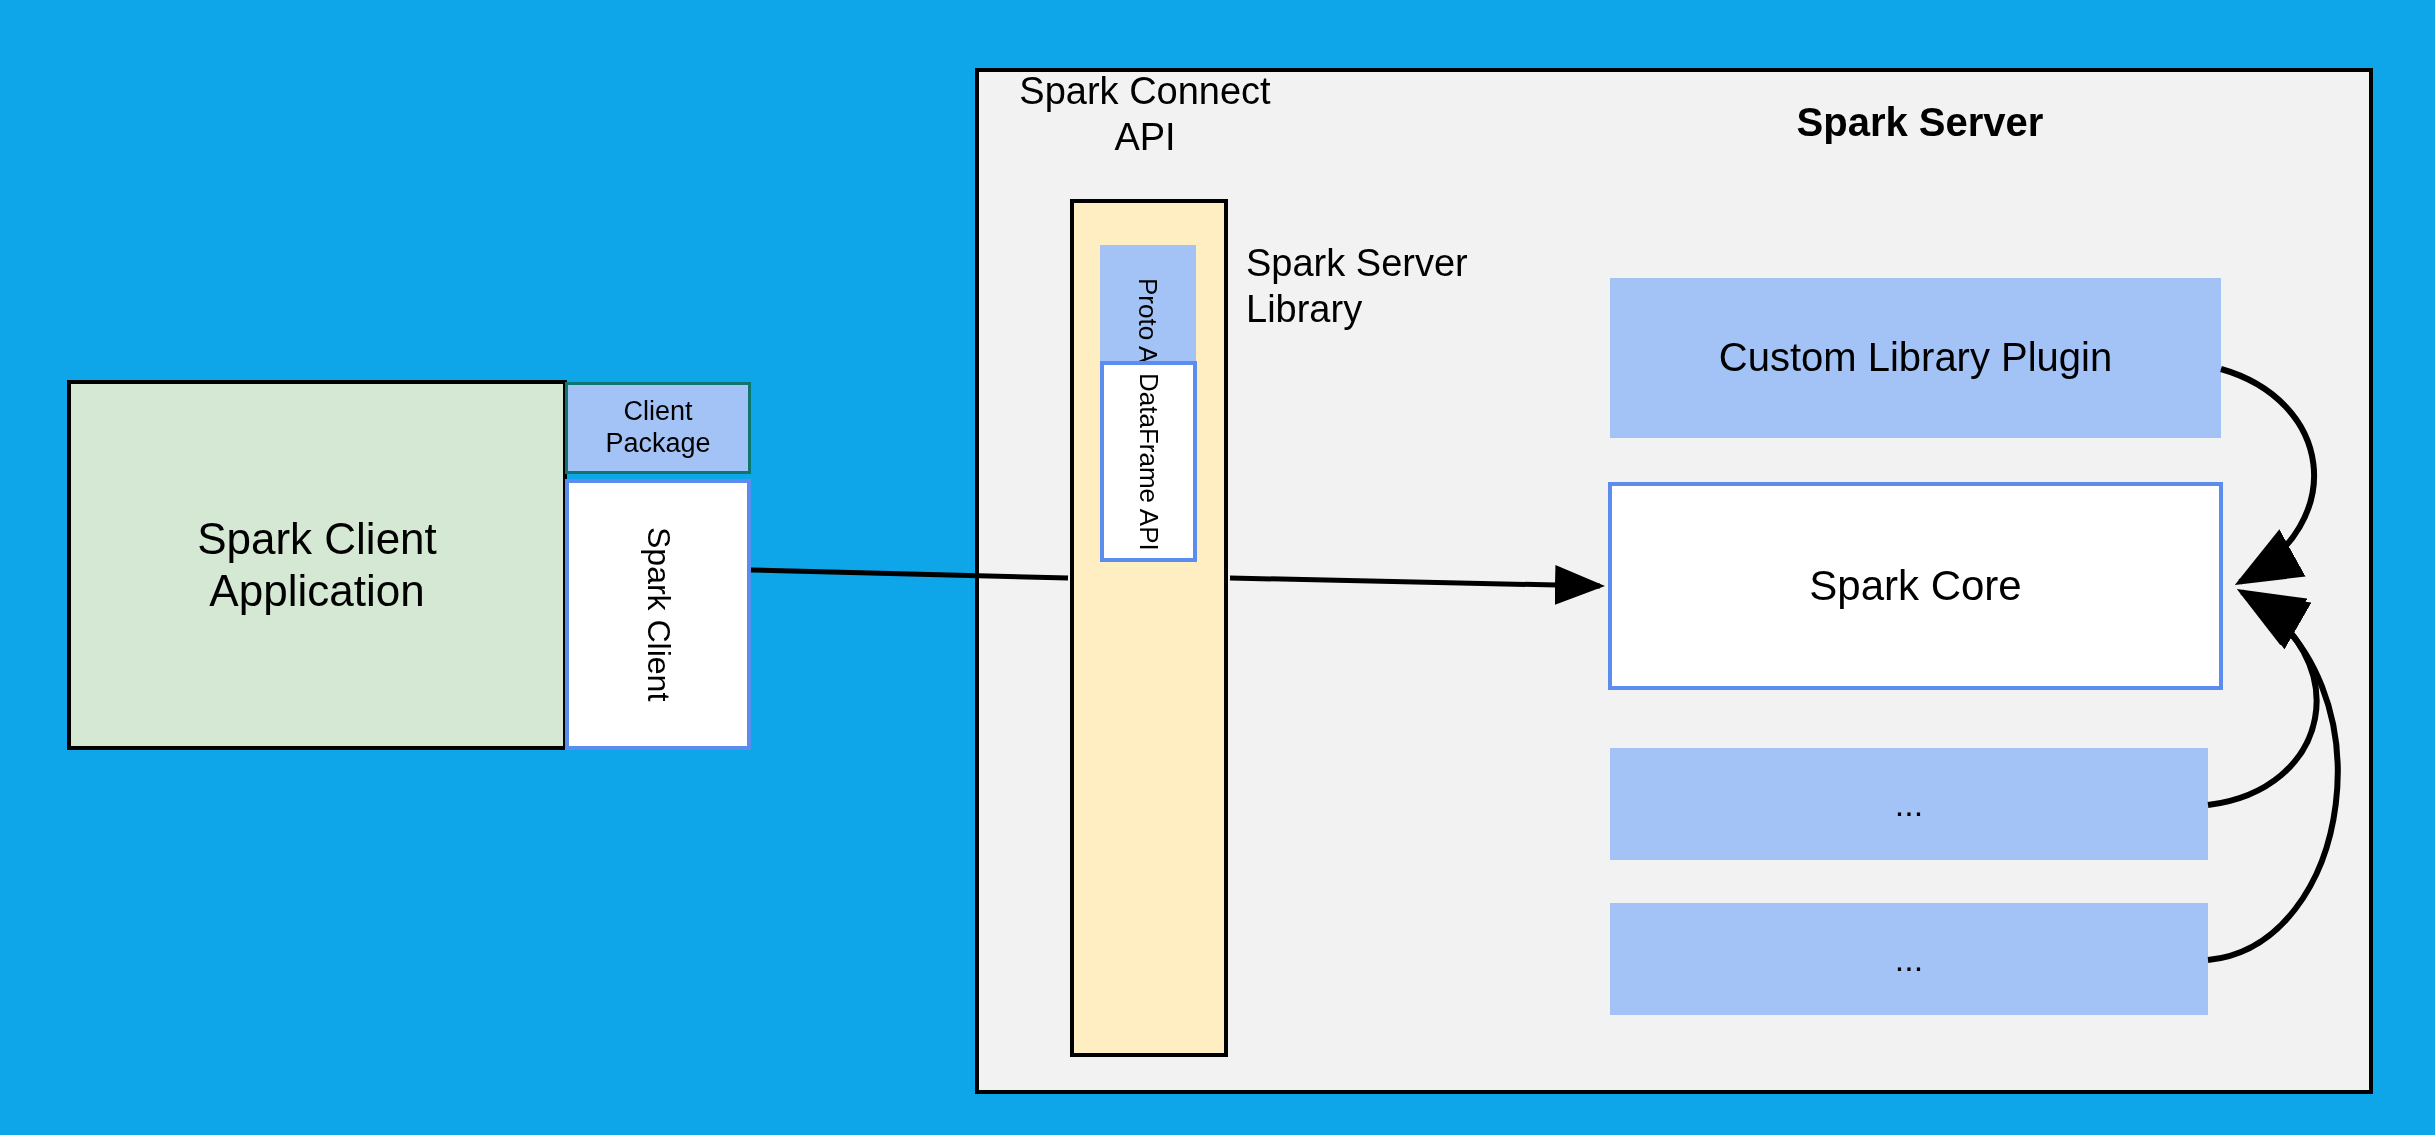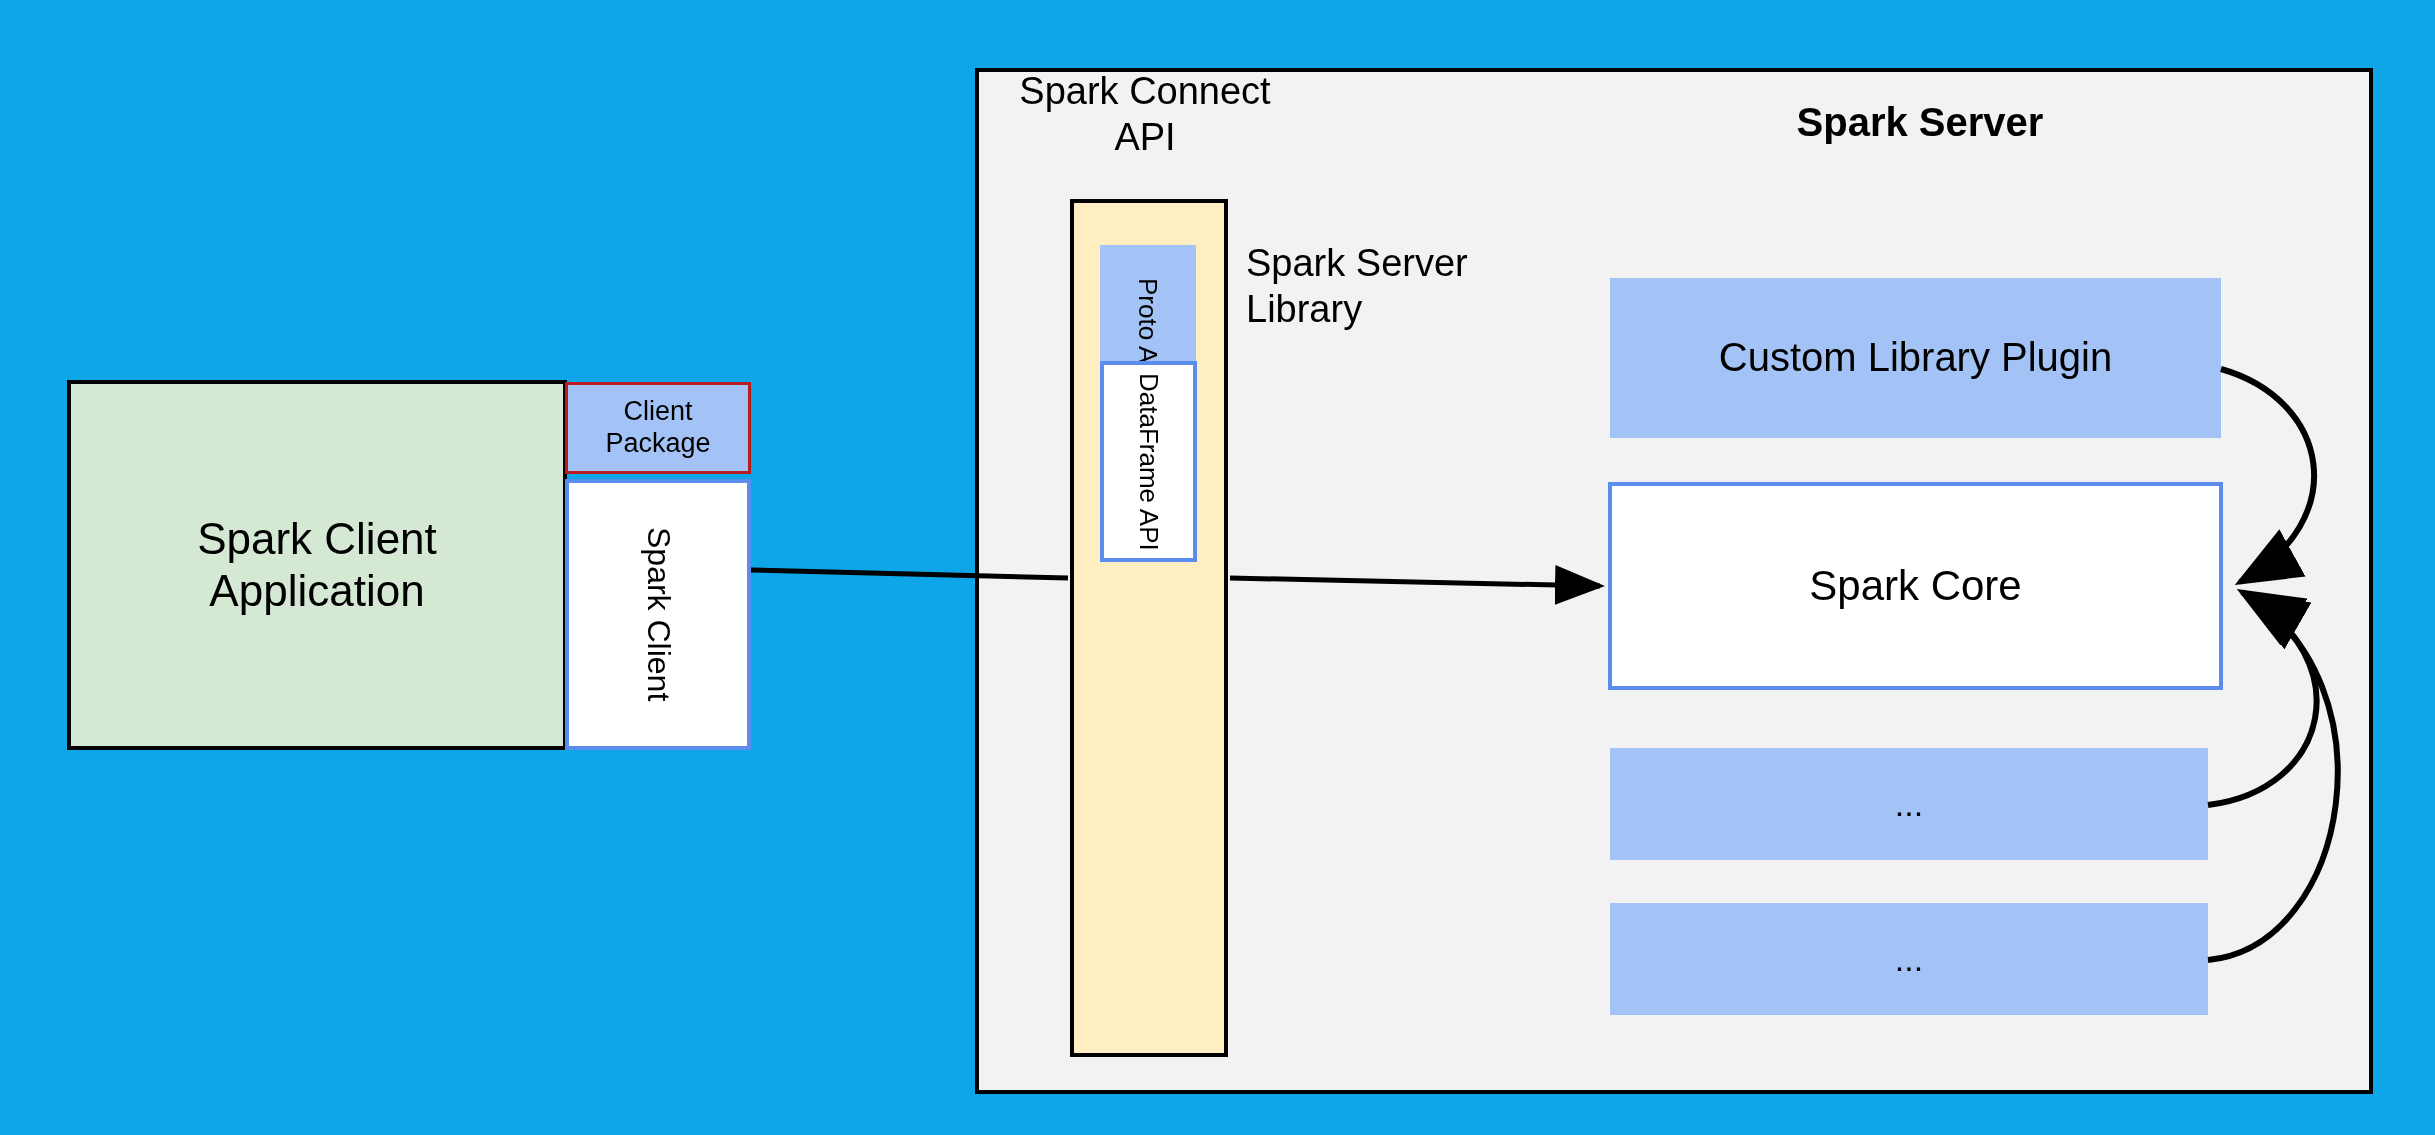--- a/index.html
+++ b/index.html
@@ -48,21 +48,21 @@
     font-size: 44px;
   }
 
   
   #client-package {
     left: 565px;
     top: 382px;
     width: 186px;
     height: 92px;
     background: #a3c2f5;
-    border: 3px solid #b91c1c;
+    border: 3px solid #0f766e;
     font-size: 27px;
   }
 
   
   #spark-client {
     left: 565px;
     top: 479px;
     width: 186px;
     height: 271px;
     background: #ffffff;

